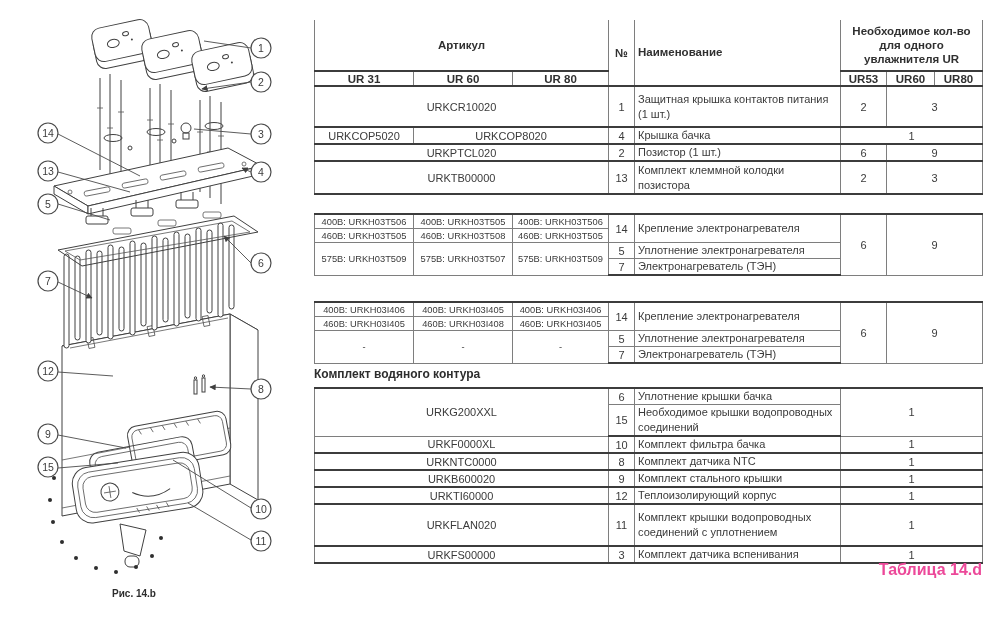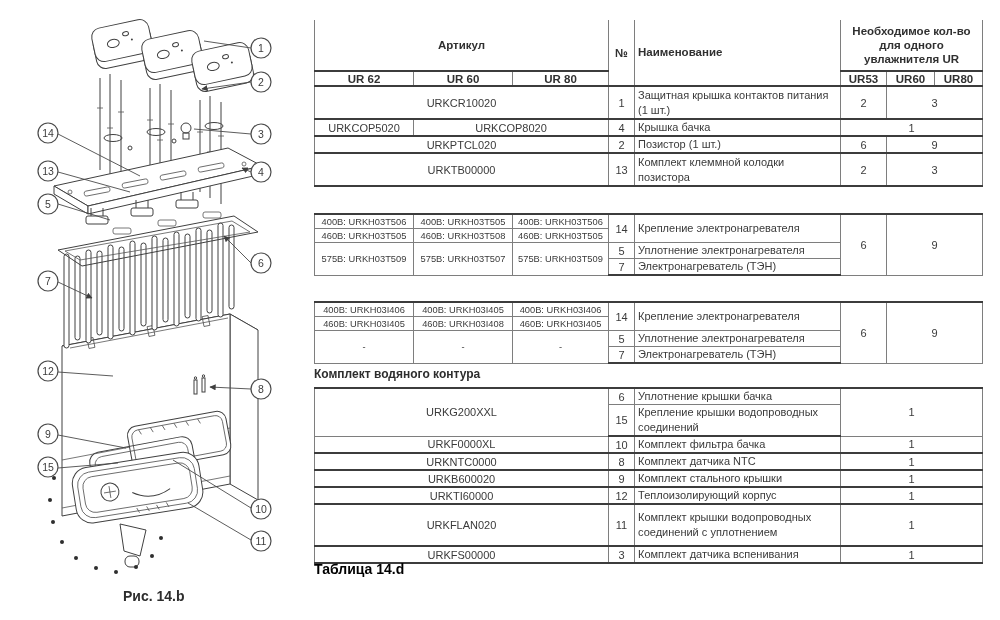--- a/index.html
+++ b/index.html
@@ -12,24 +12,24 @@
                   vertical-align:middle;text-align:center;overflow:hidden;}
   table.ptable td.name{text-align:left;line-height:15px;}
   tr.hb>td{border-bottom:2px solid #3c3c3c;}
   tr.ht>td{border-top:2px solid #3c3c3c;}
   tr.nt>td{border-top:none;}
   td.hbc{border-bottom:2px solid #3c3c3c;}
   td.nl{border-left:none;} td.nr{border-right:none;}
   td.bold{font-weight:bold;font-size:11.5px;color:#303030;}
   td.sm{font-size:9.3px;padding:0 2px;}
   .sec-title{position:absolute;left:314px;font-weight:bold;font-size:12px;color:#2d2d2d;}
-  .tbl-caption{position:absolute;left:314px;width:668px;font-weight:bold;
-               font-size:14px;color:#000000;}
+  .tbl-caption{position:absolute;left:314px;width:668px;text-align:right;font-weight:bold;
+               font-size:16px;color:#ec4899;}
   .note{position:absolute;left:314px;top:589px;width:686px;font-size:12.5px;color:#3d3d3d;}
-  .fig-caption{position:absolute;left:123px;top:588px;font-size:14px;font-weight:bold;color:#2d2d2d;}
+  .fig-caption{position:absolute;left:112px;top:588px;font-size:10px;font-weight:bold;color:#2d2d2d;}
   
   #diag{position:absolute;left:18px;top:8px;}
   #diag *{vector-effect:none;}
   #diag .ln{stroke:#404040;stroke-width:1;fill:none;}
   #diag .fw{stroke:#404040;stroke-width:1;fill:#fff;}
   #diag .thin{stroke:#555;stroke-width:.8;fill:none;}
   #diag .lead{stroke:#4a4a4a;stroke-width:.9;fill:none;}
   #diag .co{stroke:#4a4a4a;stroke-width:1.2;fill:#fff;}
   #diag text{font-family:"Liberation Sans",sans-serif;font-size:10.5px;fill:#3b3b3b;text-anchor:middle;}
 </style>
@@ -326,28 +326,28 @@
         <col style="width:48px">
       </colgroup>
     <tbody>
         <tr class="nt hb" style="height:51px">
       <td colspan="3" class="nl bold">Артикул</td>
       <td rowspan="2" class="bold">№</td>
       <td rowspan="2" class="bold name">Наименование</td>
       <td colspan="3" class="nr bold" style="line-height:14px">Необходимое кол-во для одного увлажнителя UR</td>
     </tr>
     <tr class="hb" style="height:13px">
-      <td class="bold">UR 62</td>
+      <td class="bold">UR 31</td>
       <td class="bold">UR 60</td>
       <td class="bold">UR 80</td>
       <td class="bold">UR53</td>
       <td class="bold">UR60</td>
       <td class="bold">UR80</td>
     </tr>
-    <tr class="ht hb" style="height:33px">
+    <tr class="ht hb" style="height:41px">
       <td colspan="3">URKCR10020</td>
       <td>1</td>
       <td class="name">Защитная крышка контактов питания (1 шт.)</td>
       <td>2</td>
       <td colspan="2">3</td>
     </tr>
     <tr class="hb" style="height:13px">
       <td>URKCOP5020</td>
       <td colspan="2">URKCOP8020</td>
       <td>4</td>
@@ -465,21 +465,21 @@
       </colgroup>
     <tbody>
         <tr class="ht" style="height:13px">
       <td rowspan="2" colspan="3" class="hbc">URKG200XXL</td>
       <td>6</td>
       <td class="name">Уплотнение крышки бачка</td>
       <td rowspan="2" colspan="3" class="hbc">1</td>
     </tr>
     <tr class="hb" style="height:30px">
       <td>15</td>
-      <td class="name">Крепление крышки водопроводных соединений</td>
+      <td class="name">Необходимое крышки водопроводных соединений</td>
     </tr>
     <tr class="hb" style="height:13px">
       <td colspan="3">URKF0000XL</td>
       <td>10</td>
       <td class="name">Комплект фильтра бачка</td>
       <td colspan="3">1</td>
     </tr>
     <tr class="hb" style="height:13px">
       <td colspan="3">URKNTC0000</td>
       <td>8</td>

